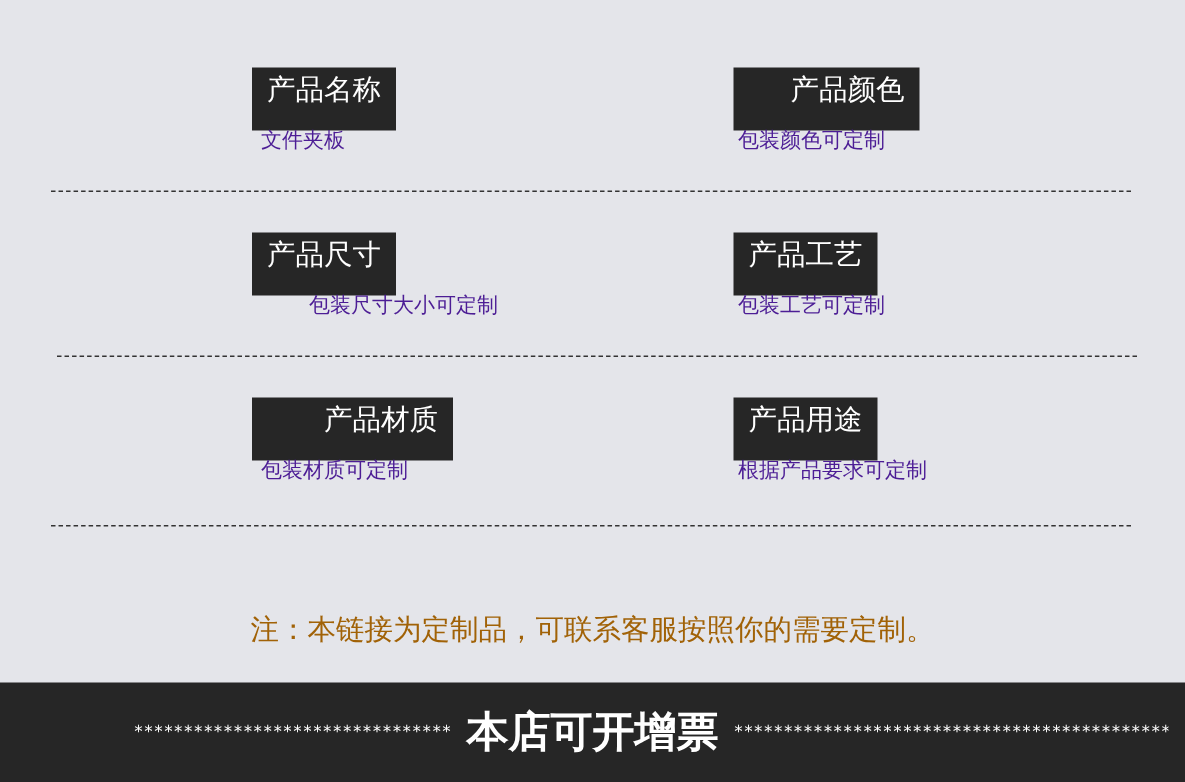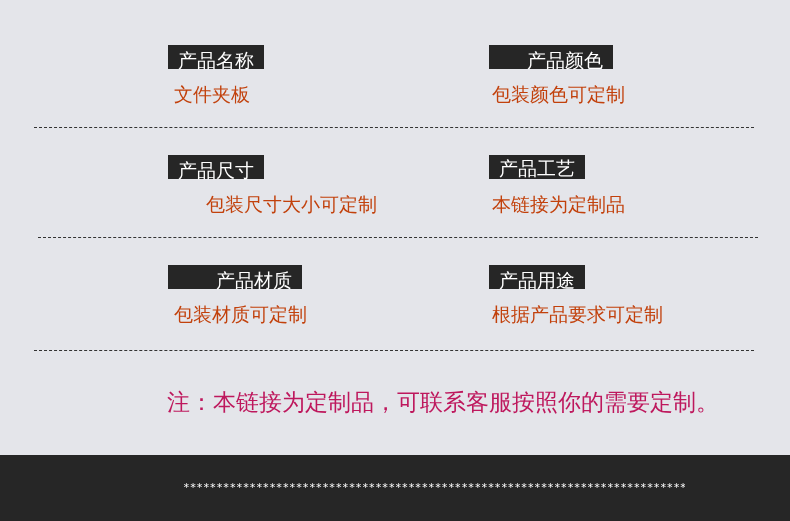--- a/index.html
+++ b/index.html
@@ -2,32 +2,32 @@
 <html><head>
   <meta charset="utf-8">
   <style>
     html, body { margin:0; padding:0; }
     body {
       width:790px; height:521px; position:relative; overflow:hidden;
       background:#e4e5ea;
       font-family: "DejaVu Sans", "Liberation Sans", sans-serif;
     }
     .tag {
-      position:absolute; height:24px; line-height:30px;
+      position:absolute; height:42px; line-height:30px;
       background:#262626; color:#ffffff; font-size:19px;
       padding:0 10px; box-sizing:border-box; white-space:nowrap;
     }
     .val {
-      position:absolute; font-size:19px; color:#c2410c; line-height:24px; white-space:nowrap;
+      position:absolute; font-size:14px; color:#4c1d95; line-height:24px; white-space:nowrap;
     }
     .dash {
       position:absolute; height:0; border-top:1px dashed #333333;
     }
     .note {
-      position:absolute; left:167px; top:389px; font-size:23px; color:#be185d; white-space:nowrap; line-height:26px;
+      position:absolute; left:167px; top:407px; font-size:19px; color:#a16207; white-space:nowrap; line-height:26px;
     }
     .footer {
       position:absolute; left:0; top:455px; width:790px; height:66px; background:#262626;
       display:flex; align-items:center; justify-content:center; overflow:hidden;
     }
     .stars {
       color:#ffffff; font-size:11px; letter-spacing:0px; white-space:nowrap; overflow:hidden;
       width:290px; font-family:"DejaVu Sans Mono", monospace; line-height:66px;
     }
     .stars.left { text-align:right; }
@@ -40,28 +40,29 @@
 <body>
 
 <div class="tag" style="left:168px; top:45px;">产品名称</div>
 <div class="val" style="left:174px; top:82px;">文件夹板</div>
 <div class="tag" style="left:489px; top:45px;padding-left:38px;">产品颜色</div>
 <div class="val" style="left:492px; top:82px;">包装颜色可定制</div>
 <div class="dash" style="left:34px; top:127px; width:720px;"></div>
 
 <div class="tag" style="left:168px; top:155px;">产品尺寸</div>
 <div class="val" style="left:174px; top:192px;margin-left:32px;">包装尺寸大小可定制</div>
-<div class="tag" style="left:489px; top:155px;font-family:Liberation Mono, monospace;">产品工艺</div>
-<div class="val" style="left:492px; top:192px;">本链接为定制品</div>
+<div class="tag" style="left:489px; top:155px;">产品工艺</div>
+<div class="val" style="left:492px; top:192px;">包装工艺可定制</div>
 <div class="dash" style="left:38px; top:237px; width:720px;"></div>
 
 <div class="tag" style="left:168px; top:265px;padding-left:48px;">产品材质</div>
 <div class="val" style="left:174px; top:302px;">包装材质可定制</div>
 <div class="tag" style="left:489px; top:265px;">产品用途</div>
 <div class="val" style="left:492px; top:302px;">根据产品要求可定制</div>
 <div class="dash" style="left:34px; top:350px; width:720px;"></div>
 
 <div class="note">注：本链接为定制品，可联系客服按照你的需要定制。</div>
 
 <div class="footer">
   <span class="stars left">********************************</span>
+  <span class="footer-title">本店可开增票</span>
   <span class="stars right">********************************************</span>
 </div>
 
 </body></html>

